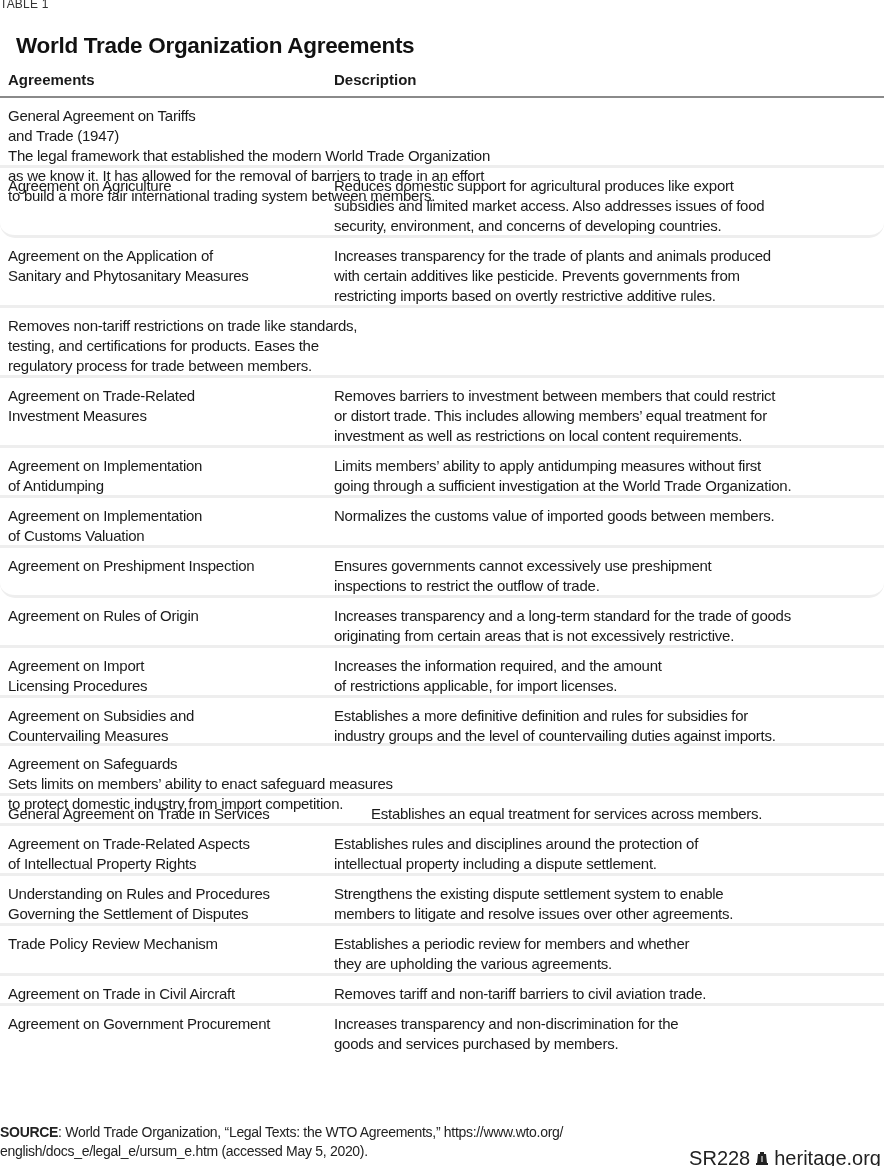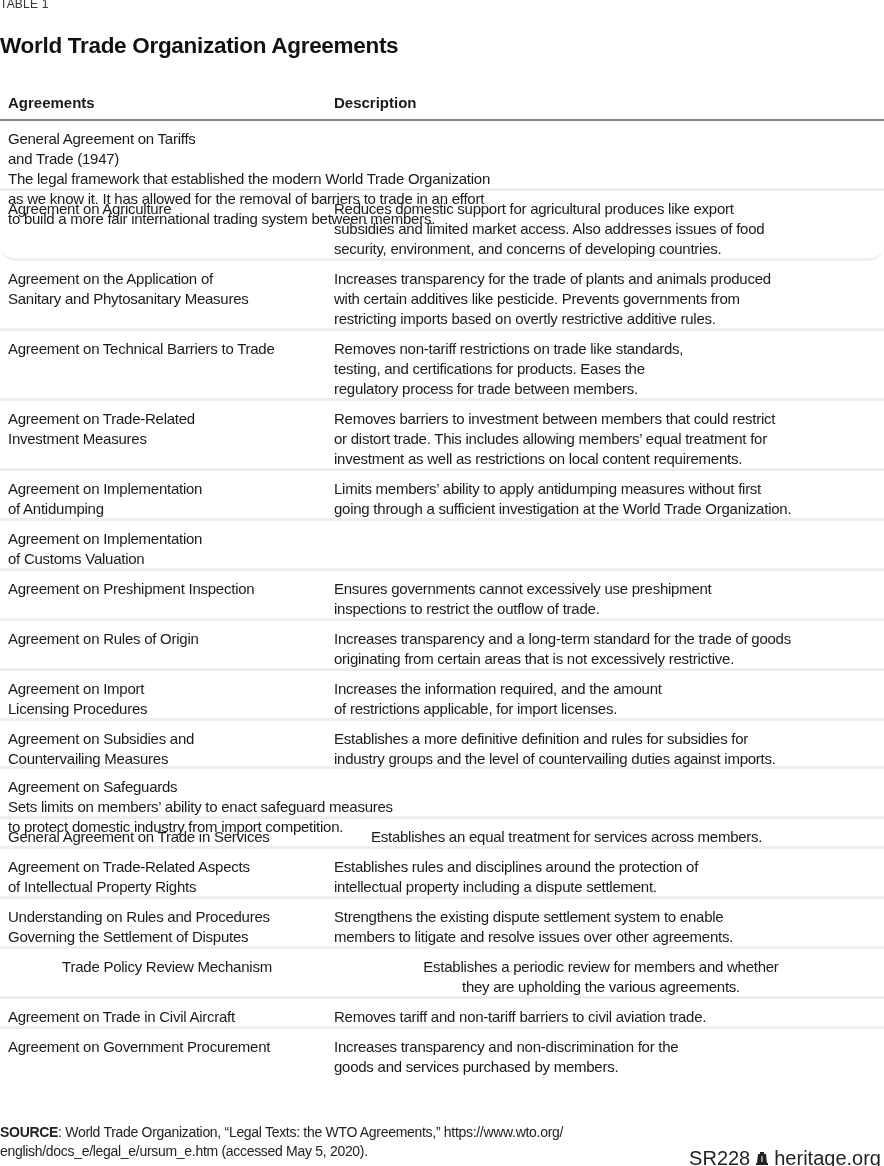--- a/index.html
+++ b/index.html
@@ -5,25 +5,25 @@
     html, body { margin: 0; padding: 0; background: #ffffff; }
     body {
       width: 884px; height: 1166px; position: relative; overflow: hidden;
       font-family: "Liberation Sans", sans-serif; color: #1a1a1a;
     }
     .table-label {
       position: absolute; left: 0; top: -3px;
       font-size: 12px; letter-spacing: 0.2px; color: #333;
     }
     .title {
-      position: absolute; left: 0; top: 33px;
+      position: absolute; left: 16px; top: 33px;
       font-size: 22.5px; font-weight: bold; color: #111; letter-spacing: -0.3px;
     }
     .table {
-      position: absolute; left: 0; top: 87px; width: 884px;
+      position: absolute; left: 0; top: 64px; width: 884px;
       font-size: 15px; line-height: 20px;
     }
     .thead {
       display: flex; height: 32px; align-items: center;
       border-bottom: 2px solid #8a8a8a; font-weight: bold;
     }
     .row {
       display: flex; border-bottom: 3px solid #eeeeee; box-sizing: border-box;
       padding-top: 8px;
     }
@@ -69,43 +69,43 @@
 security, environment, and concerns of developing countries.</div>
       </div>
       <div class="row" style="height: 70px;">
         <div class="c1">Agreement on the Application of
 Sanitary and Phytosanitary Measures</div>
         <div class="c2">Increases transparency for the trade of plants and animals produced
 with certain additives like pesticide. Prevents governments from
 restricting imports based on overtly restrictive additive rules.</div>
       </div>
       <div class="row" style="height: 70px;">
-        <div class="c1">Agreement on Technical Barriers to Trade</div>
         <div class="c2">Removes non-tariff restrictions on trade like standards,
 testing, and certifications for products. Eases the
 regulatory process for trade between members.</div>
       </div>
       <div class="row" style="height: 70px;">
         <div class="c1">Agreement on Trade-Related
 Investment Measures</div>
         <div class="c2">Removes barriers to investment between members that could restrict
 or distort trade. This includes allowing members’ equal treatment for
 investment as well as restrictions on local content requirements.</div>
       </div>
       <div class="row" style="height: 50px;">
         <div class="c1">Agreement on Implementation
 of Antidumping</div>
         <div class="c2">Limits members’ ability to apply antidumping measures without first
 going through a sufficient investigation at the World Trade Organization.</div>
       </div>
       <div class="row" style="height: 50px;">
         <div class="c1">Agreement on Implementation
 of Customs Valuation</div>
+        <div class="c2">Normalizes the customs value of imported goods between members.</div>
       </div>
-      <div class="row" style="height: 50px;">
+      <div class="row" style="height: 50px; border-radius: 15px;">
         <div class="c1">Agreement on Preshipment Inspection</div>
         <div class="c2">Ensures governments cannot excessively use preshipment
 inspections to restrict the outflow of trade.</div>
       </div>
       <div class="row" style="height: 50px;">
         <div class="c1">Agreement on Rules of Origin</div>
         <div class="c2">Increases transparency and a long-term standard for the trade of goods
 originating from certain areas that is not excessively restrictive.</div>
       </div>
       <div class="row" style="height: 50px;">
@@ -134,21 +134,21 @@
 of Intellectual Property Rights</div>
         <div class="c2">Establishes rules and disciplines around the protection of
 intellectual property including a dispute settlement.</div>
       </div>
       <div class="row" style="height: 50px;">
         <div class="c1">Understanding on Rules and Procedures
 Governing the Settlement of Disputes</div>
         <div class="c2">Strengthens the existing dispute settlement system to enable
 members to litigate and resolve issues over other agreements.</div>
       </div>
-      <div class="row" style="height: 50px; text-align: center;">
+      <div class="row" style="height: 50px;">
         <div class="c1">Trade Policy Review Mechanism</div>
         <div class="c2">Establishes a periodic review for members and whether
 they are upholding the various agreements.</div>
       </div>
       <div class="row" style="height: 30px;">
         <div class="c1">Agreement on Trade in Civil Aircraft</div>
         <div class="c2">Removes tariff and non-tariff barriers to civil aviation trade.</div>
       </div>
       <div class="row" style="height: 60px;">
         <div class="c1">Agreement on Government Procurement</div>

